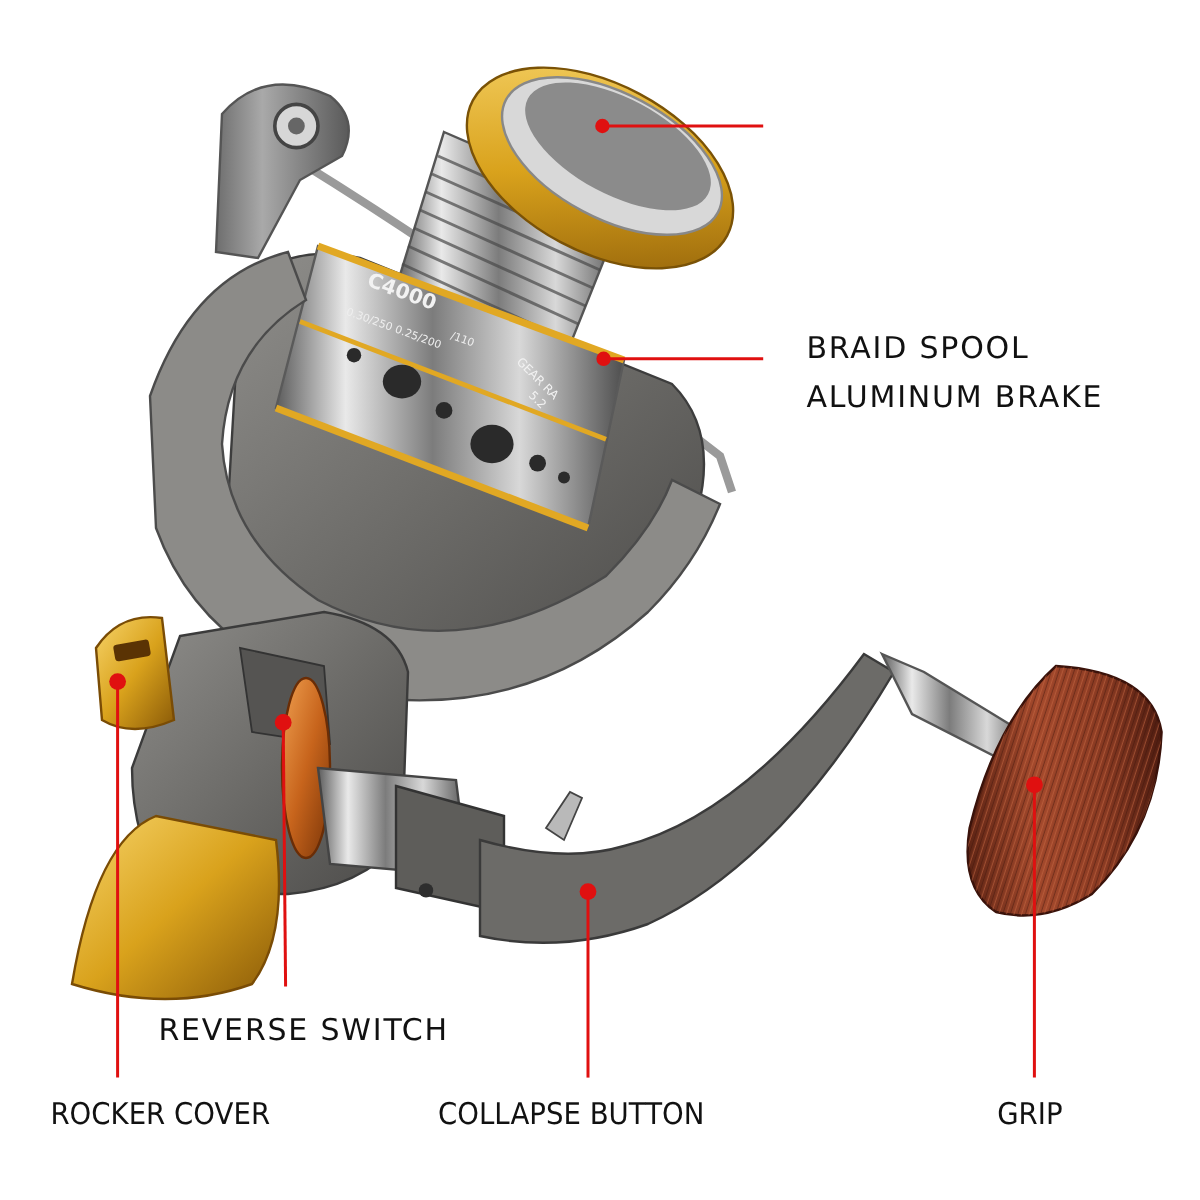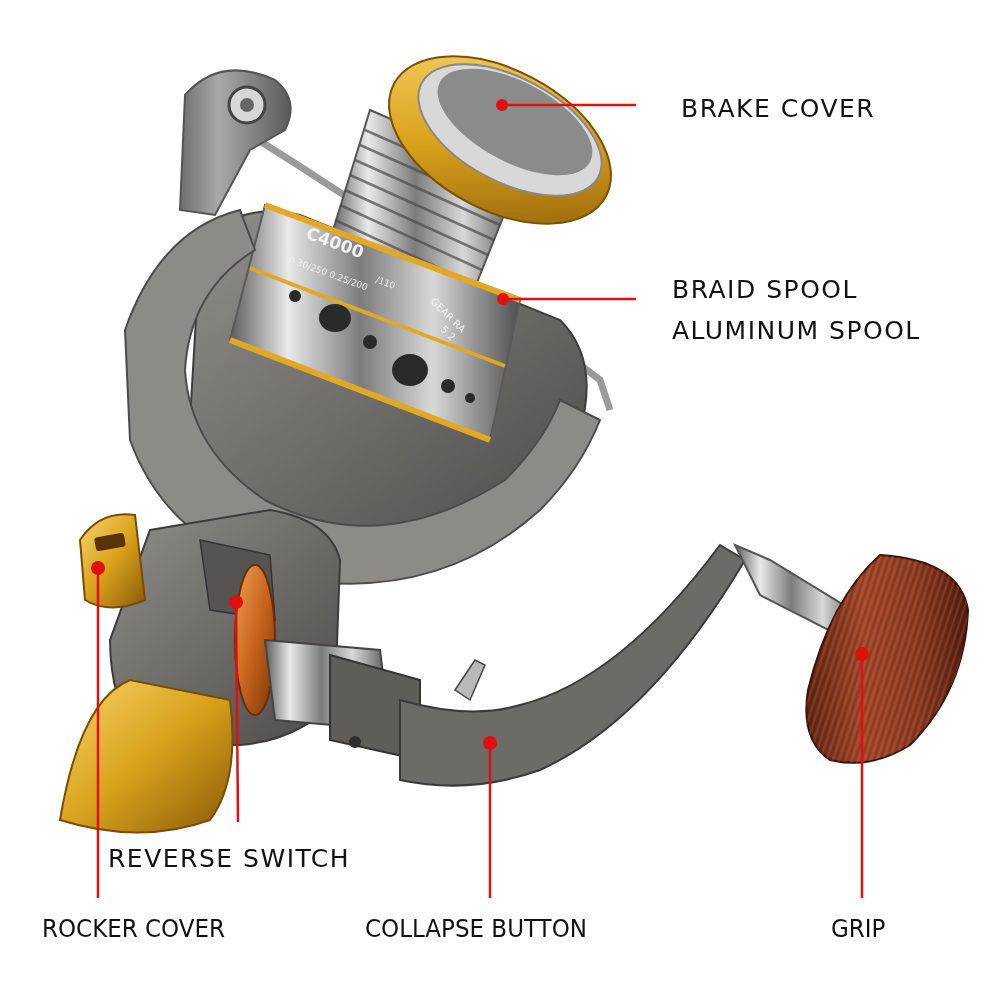--- a/index.html
+++ b/index.html
@@ -156,21 +156,20 @@
       <circle cx="236" cy="602" r="7" fill="#e01010"></circle>
 
       <line x1="490" y1="743" x2="490" y2="898" stroke="#e01010" stroke-width="2.5"></line>
       <circle cx="490" cy="743" r="7" fill="#e01010"></circle>
 
       <line x1="862" y1="654" x2="862" y2="898" stroke="#e01010" stroke-width="2.5"></line>
       <circle cx="862" cy="654" r="7" fill="#e01010"></circle>
     </g>
   </svg>
 
-  <div class="label" style="left:681px; top:96px;">BRAKE COVER</div>
   <div class="label" style="left:672px; top:277px;">BRAID SPOOL</div>
-  <div class="label" style="left:672px; top:318px;">ALUMINUM SPOOL</div>
-  <div class="label" style="left:108px; top:846px;">REVERSE SWITCH</div>
+  <div class="label" style="left:672px; top:318px;">ALUMINUM BRAKE</div>
+  <div class="label" style="left:132px; top:846px;">REVERSE SWITCH</div>
   <div class="label condensed" style="left:42px; top:916px;">ROCKER COVER</div>
   <div class="label condensed" style="left:365px; top:916px;">COLLAPSE BUTTON</div>
   <div class="label condensed" style="left:831px; top:916px;">GRIP</div>
 
 </div>
 
 </body></html>

